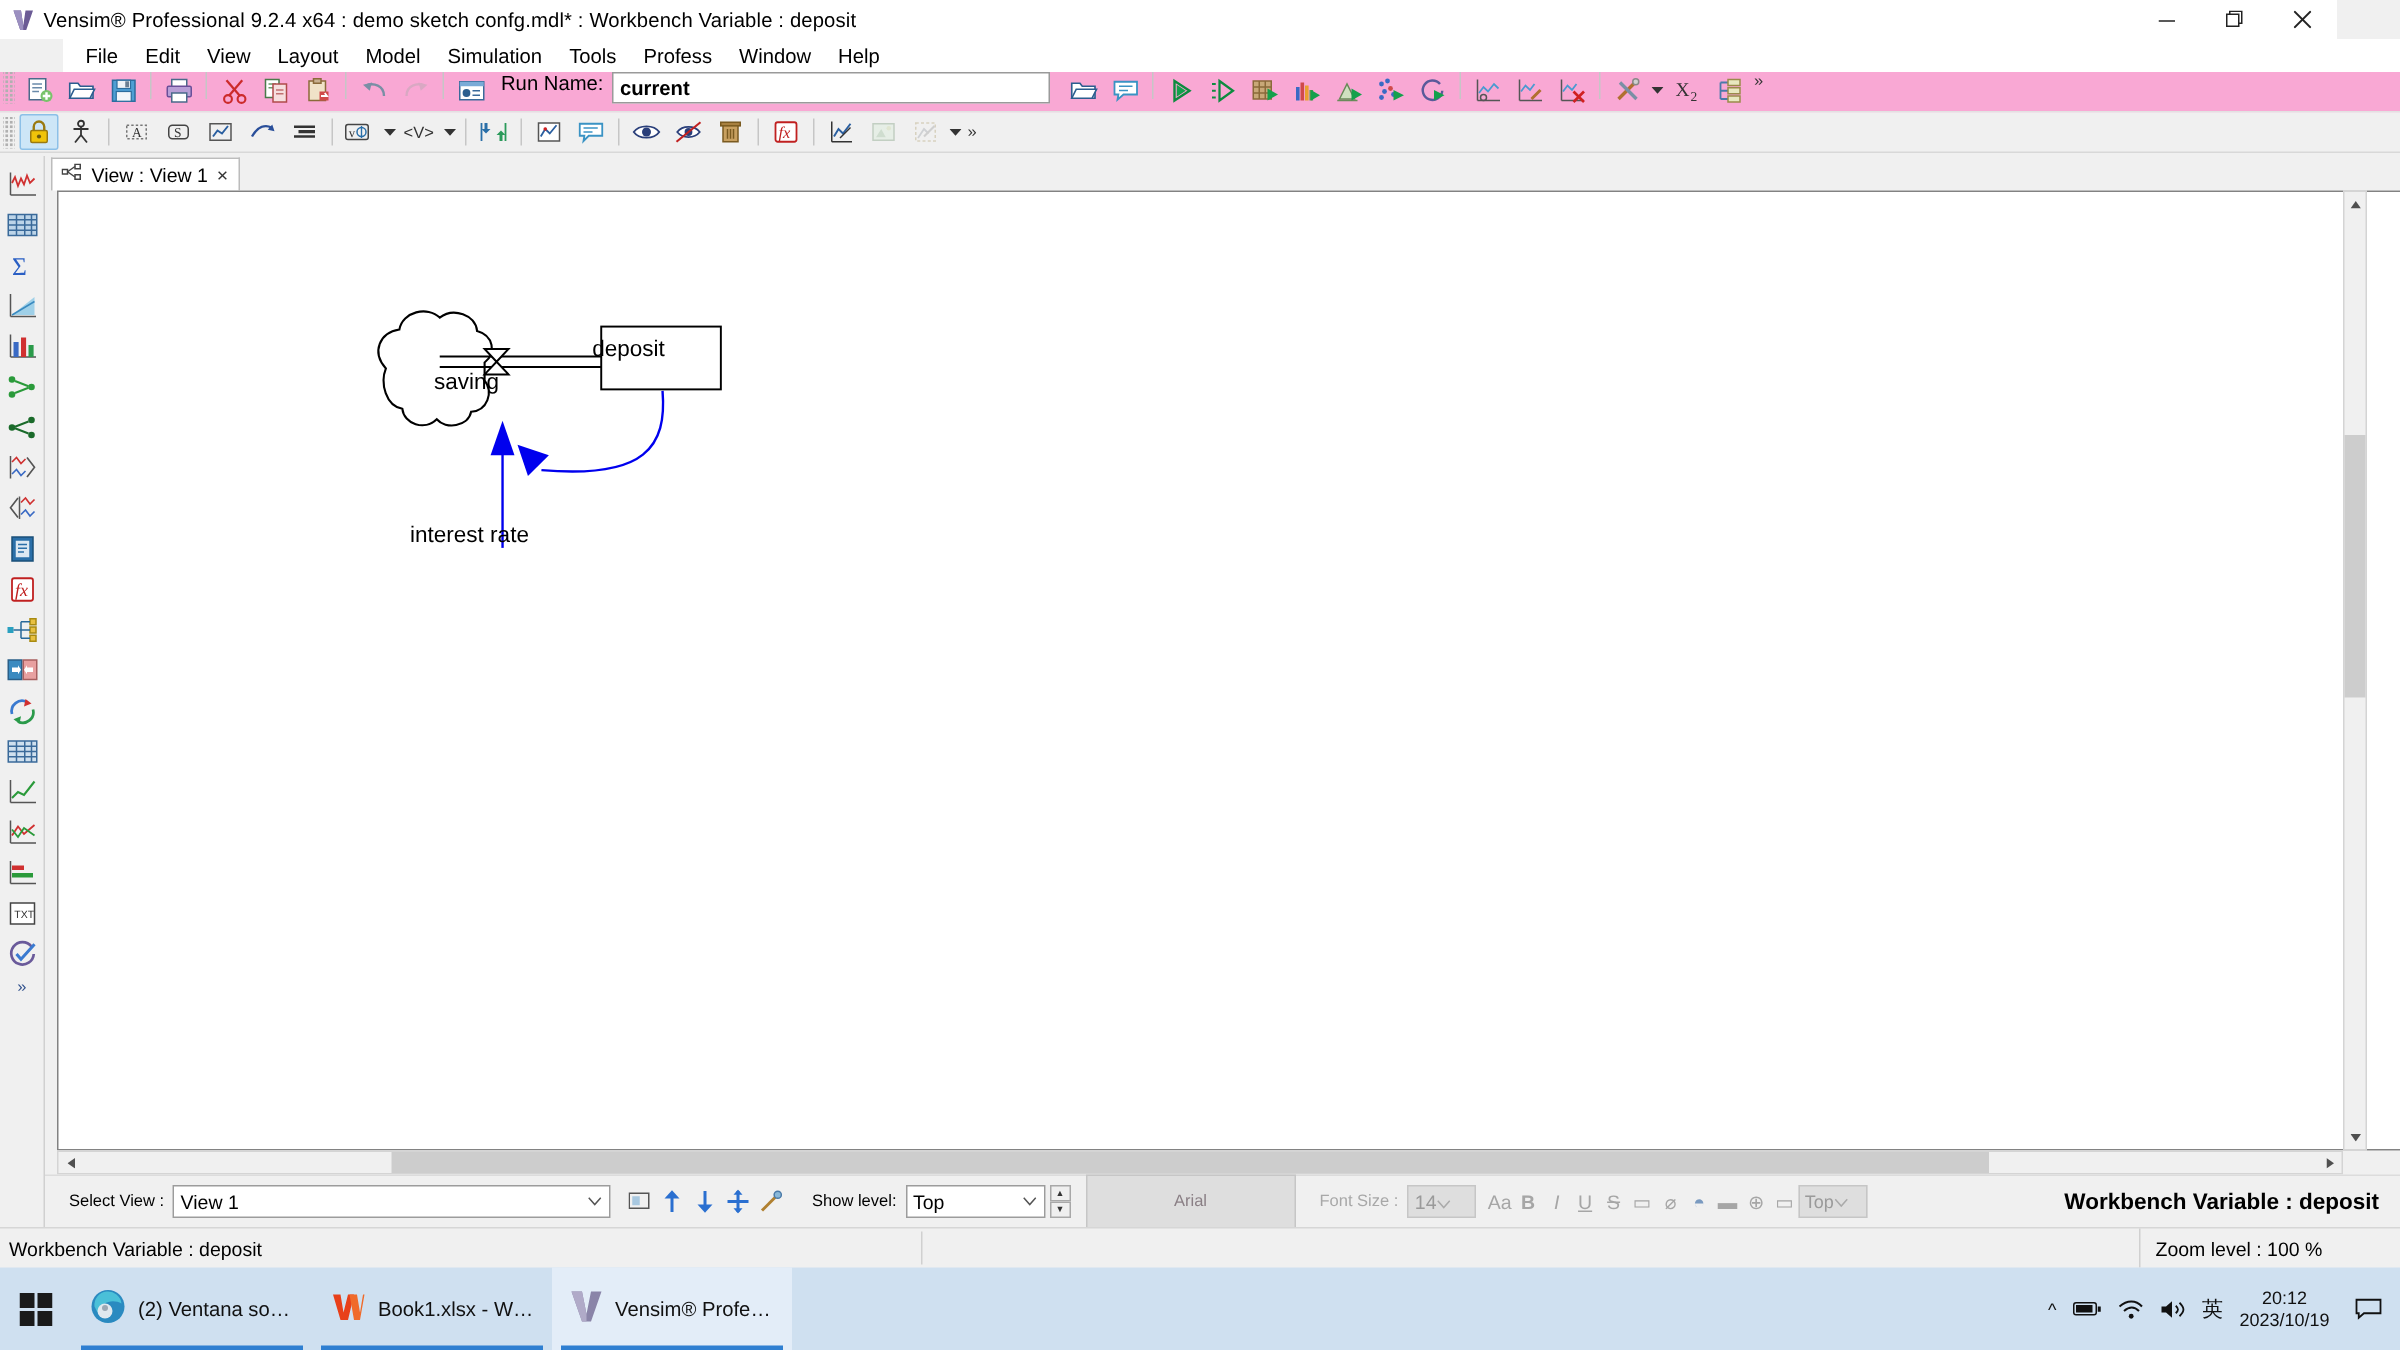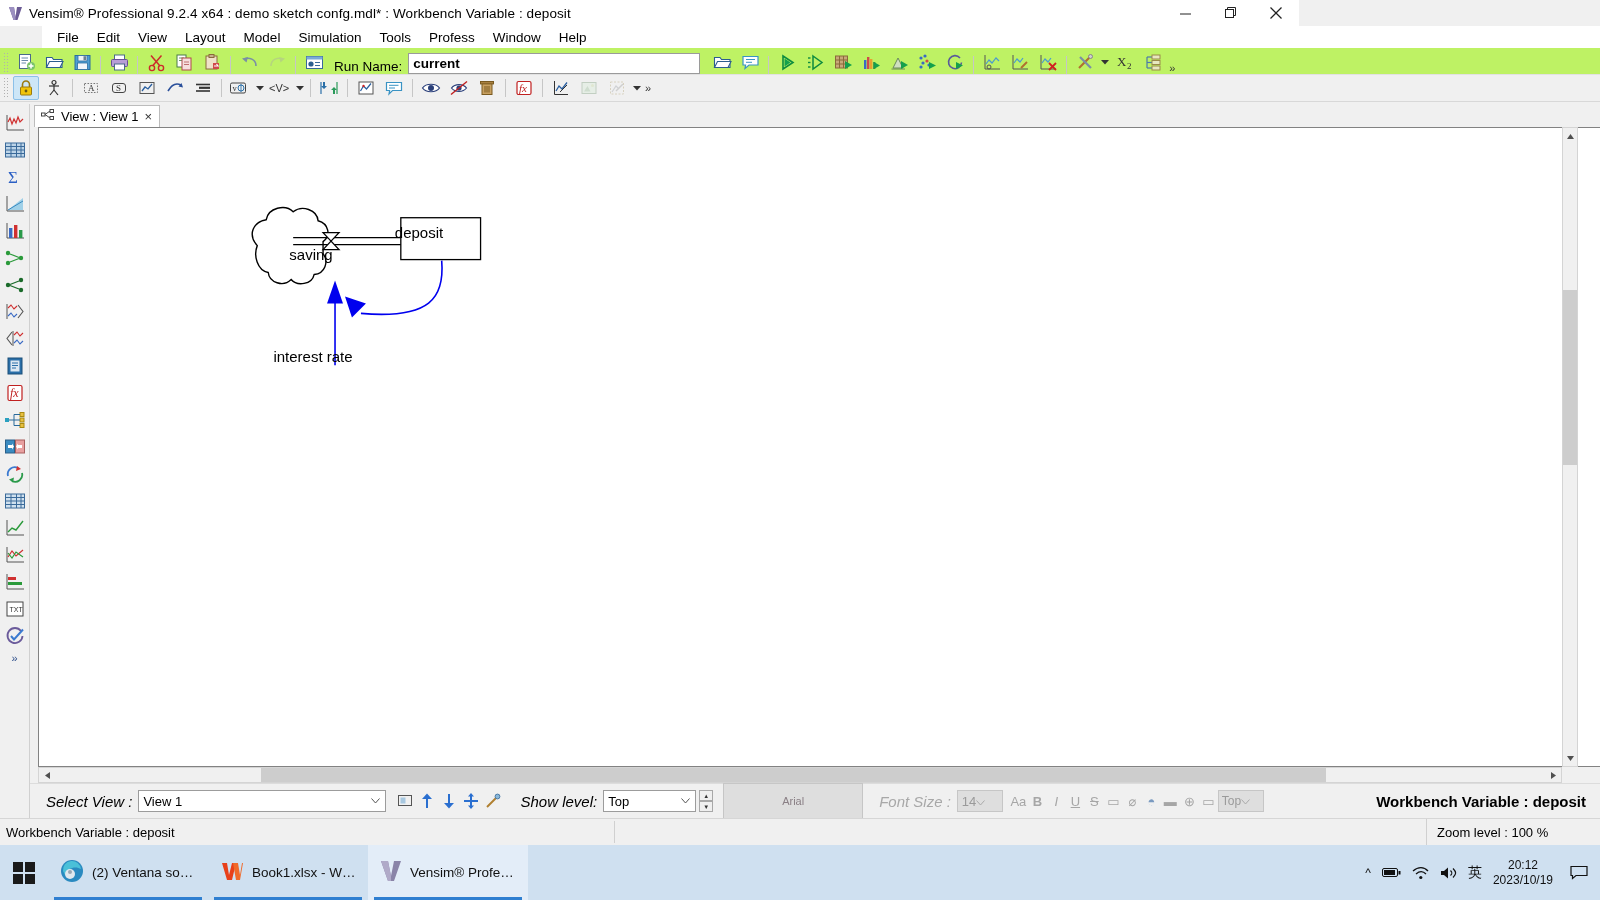--- a/index.html
+++ b/index.html
@@ -7,21 +7,21 @@
     margin: 0; padding: 0;
     width: 1600px; height: 900px;
     overflow: hidden;
     font-family: "Liberation Sans", sans-serif;
     background: #f0f0f0;
   }
   #app { position: relative; width: 1600px; height: 900px; }
 
   
   .titlebar {
-    position: absolute; top: 0; left: 0; width: 1299px; height: 26px;
+    position: absolute; top: 0; left: 0; width: 1558px; height: 26px;
     background: #ffffff; display: flex; align-items: center;
   }
   .titlebar .app-icon {
     width: 16px; height: 16px; margin: 0 6px 0 7px;
     display: flex; align-items: center; justify-content: center;
     font-weight: bold; font-size: 13px; color: #6b5b95;
     font-family: "Liberation Serif", serif;
   }
   .titlebar .title-text { font-size: 13.5px; color: #000; letter-spacing: 0.1px; }
   .win-buttons { position: absolute; right: 0; top: 0; height: 26px; display: flex; }
@@ -37,21 +37,21 @@
     position: absolute; top: 26px; left: 0; width: 1600px; height: 22px;
     background: #ffffff; display: flex; align-items: center; padding-left: 6px; margin-left: 42px;
   }
   .menu-item {
     font-size: 13.5px; color: #000; padding: 2px 9px; white-space: nowrap;
   }
 
   
   .toolbar1 {
     position: absolute; top: 48px; left: 0; width: 1600px; height: 27px;
-    background: #bef264; display: flex; align-items: flex-end;
+    background: #f9a8d4; display: flex; align-items: flex-start;
     border-bottom: 1px solid #e2e2e2;
   }
   .grip {
     width: 8px; height: 21px; margin-left: 2px; margin-right: 2px;
     background-image: radial-gradient(#b0b0b0 40%, transparent 41%);
     background-size: 3px 3px; background-position: 1px 2px;
   }
   .tb-icon {
     width: 26px; height: 24px; margin: 0 1px;
     display: flex; align-items: center; justify-content: center;
@@ -136,21 +136,21 @@
   .hscroll .thumb {
     position: absolute; top: 0; left: 222px; width: 1065px; height: 14px; background: #cdcdcd;
   }
 
   
   .bottombar {
     position: absolute; top: 783px; left: 30px; width: 1570px; height: 35px;
     background: #f0f0f0; display: flex; align-items: center;
     border-top: 1px solid #dcdcdc;
   }
-  .bb-label { font-size: 15px; color: #000; margin: 0 6px 0 16px; white-space: nowrap; font-style: italic; }
+  .bb-label { font-size: 11px; color: #000; margin: 0 6px 0 16px; white-space: nowrap; }
   .bb-select {
     height: 22px; border: 1px solid #9c9c9c; background: #fff;
     font-size: 13px; display: flex; align-items: center; padding: 0 4px;
     position: relative; color: #000;
   }
   .bb-select .cv { position: absolute; right: 5px; font-size: 9px; color: #555; }
   .bb-icon {
     width: 22px; height: 24px; display: flex; align-items: center; justify-content: center;
   }
   .spin {
@@ -909,21 +909,21 @@
       <div class="arrow-r">
         <svg width="5" height="7" viewBox="0 0 5 7">
             <polygon points="0,0 0,7 5,3.5" fill="#505050"></polygon>
           </svg>
       </div>
     </div>
   </div>
 
   <div class="bottombar">
     <div class="bb-label">Select View :</div>
-    <div class="bb-select" style="width:248px;">
+    <div class="bb-select" style="width:292px;">
       <span>View 1</span>
       <span class="cv">
         <svg width="9" height="6" viewBox="0 0 9 6">
             <polyline points="0.5,0.5 4.5,5 8.5,0.5" fill="none" stroke="#555"></polyline>
           </svg>
       </span>
     </div>
 
     <div style="width:8px"></div>
     <div class="bb-icon">

